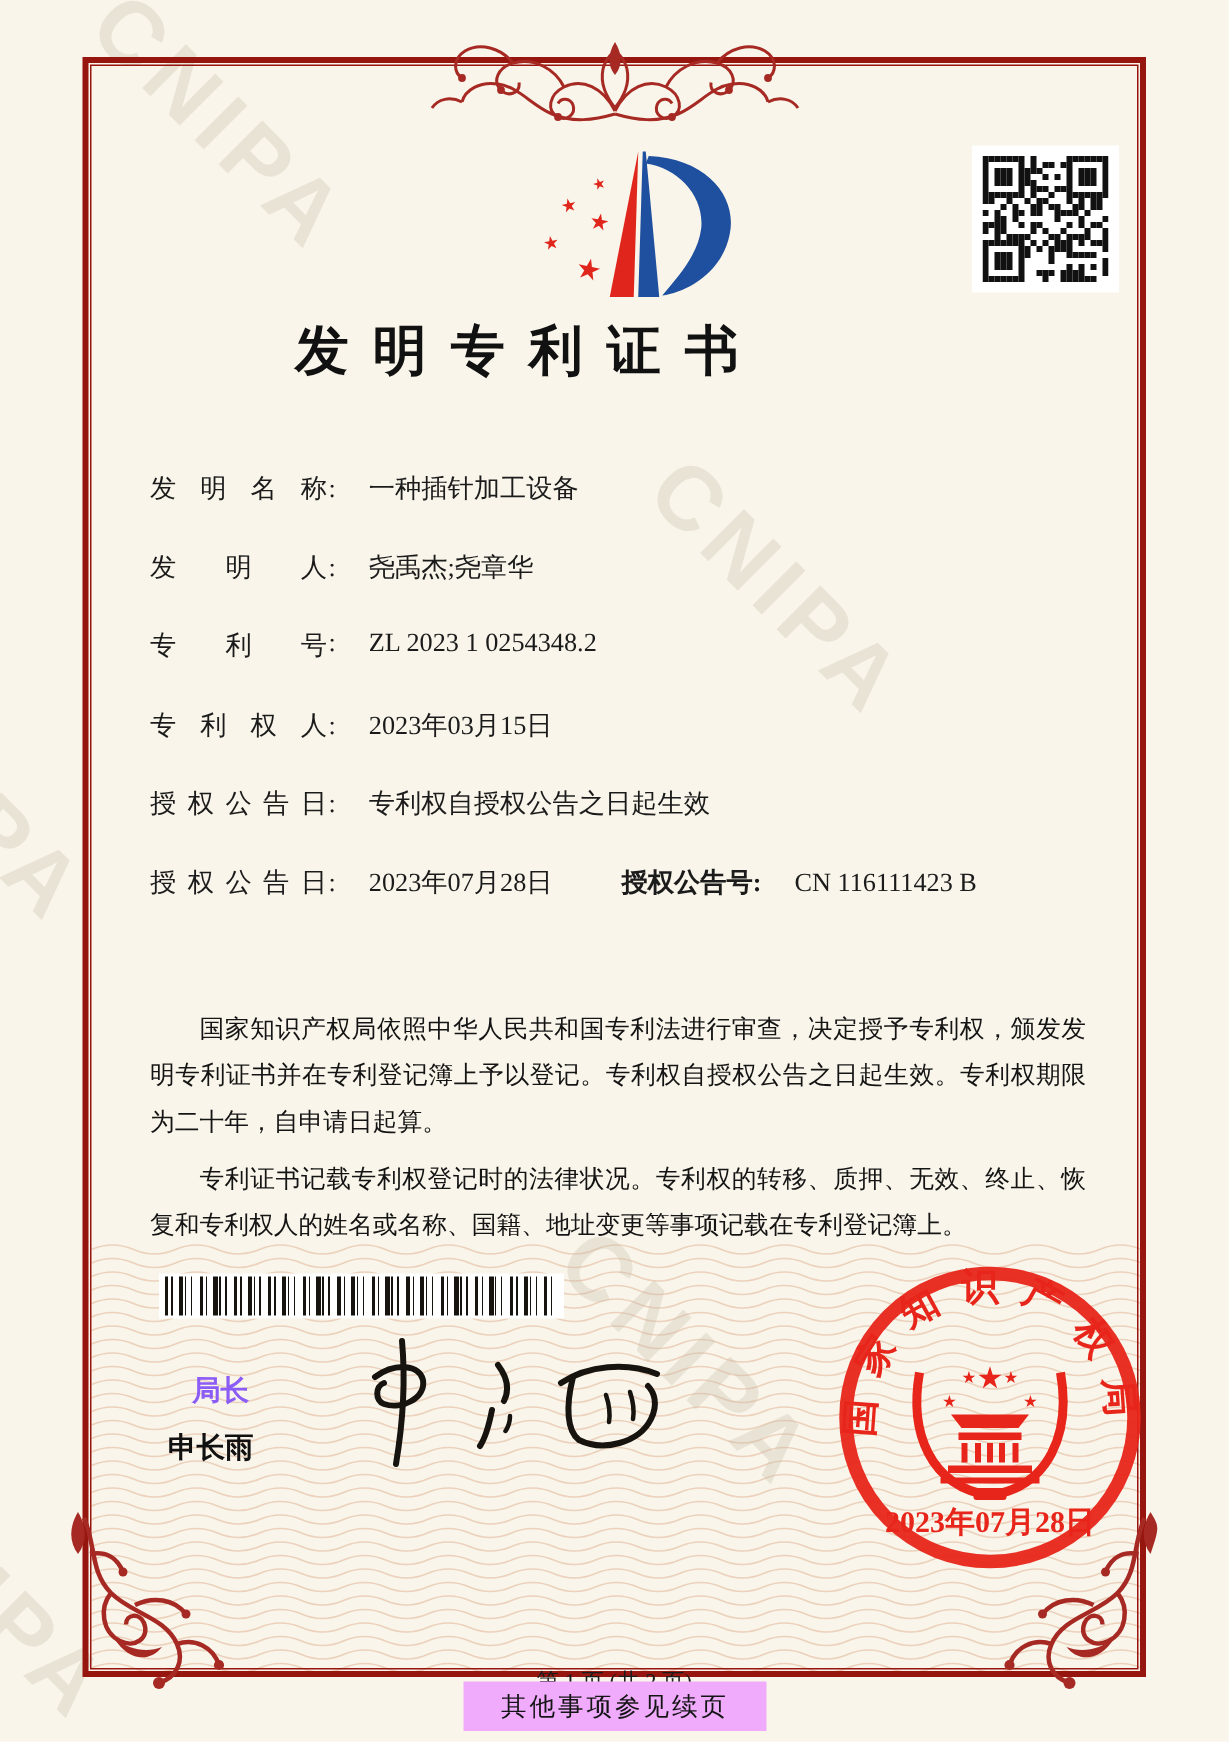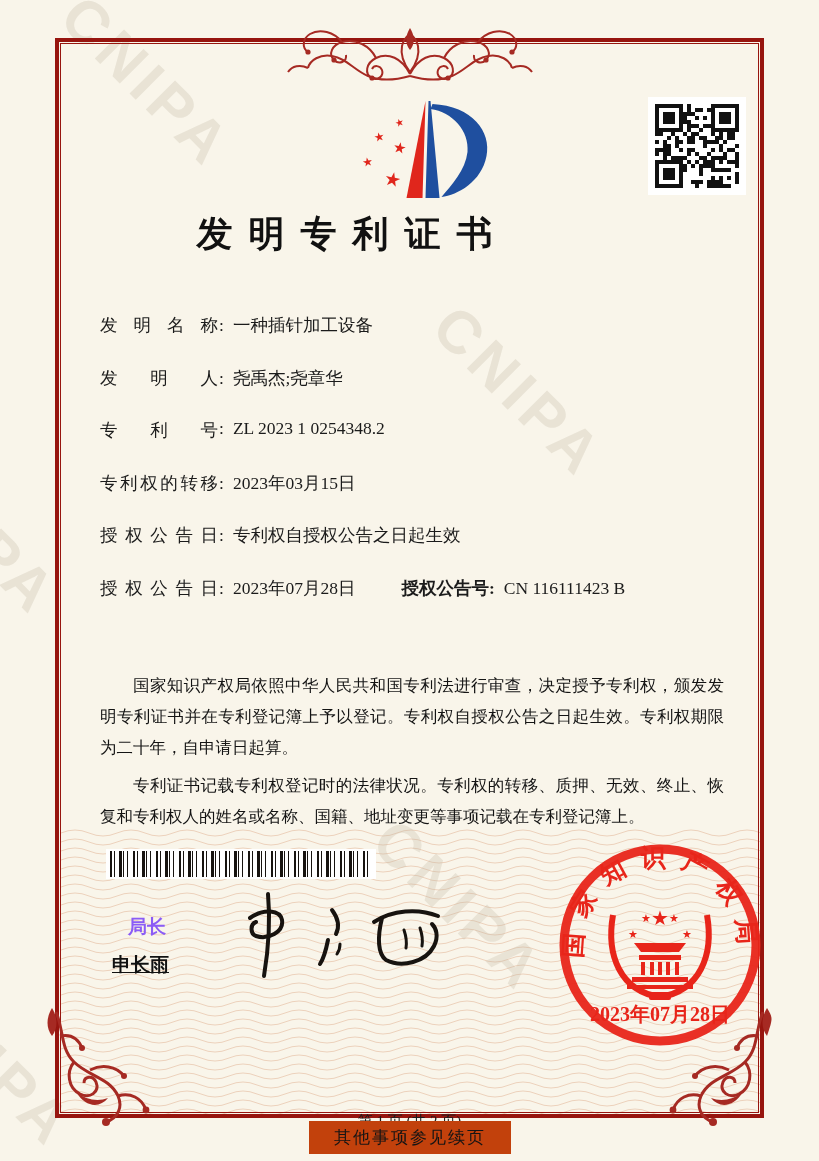--- a/index.html
+++ b/index.html
@@ -24,51 +24,51 @@
   .title{position:absolute;left:0;top:210px;width:701px;text-align:center;
          font-size:36px;font-weight:bold;letter-spacing:16px;padding-left:4px;
          box-sizing:border-box;color:#111;}
 
   
   .fields{position:absolute;left:100px;top:313px;width:625px;}
   .frow{height:52.5px;font-size:17.5px;color:#1b1b1b;white-space:nowrap;}
   .flabel{display:inline-block;width:118px;text-align:justify;text-align-last:justify;
           vertical-align:top;}
   .fcolon{display:inline-block;margin-left:1px;}
-  .fvalue{margin-left:9px;}
+  .fvalue{margin-left:22px;}
   .fextra{margin-left:46px;font-weight:bold;}
 
   
   .paras{position:absolute;left:100px;top:670px;width:624px;font-size:16.5px;
          line-height:31px;color:#141414;text-align:justify;}
   .paras p{margin:0 0 7px 0;text-indent:2em;}
 
   
   .barcode{position:absolute;left:106px;top:849px;width:270px;height:30px;background:#fff;
            padding:2px 4px;box-sizing:border-box;}
   .barcode-bars{width:100%;height:100%;
     background:repeating-linear-gradient(90deg,
       #17130f 0 2px,#fff 2px 4px,#17130f 4px 5px,#fff 5px 9px,
       #17130f 9px 12px,#fff 12px 13px,#17130f 13px 14px,#fff 14px 17px,
       #17130f 17px 18px,#fff 18px 23px);}
 
   
   .signer-title{position:absolute;left:128px;top:914px;font-size:19px;font-weight:bold;
       font-family:Liberation Sans, sans-serif;color:#8b5cf6;}
   .signer-name{position:absolute;left:112px;top:952px;font-size:19px;font-weight:bold;
-      font-family:"Liberation Sans","DejaVu Sans",sans-serif;color:#111;text-decoration:underline;}
+      font-family:"Liberation Sans","DejaVu Sans",sans-serif;color:#111;}
   .sig-svg{position:absolute;left:236px;top:888px;}
 
   
   .seal{position:absolute;left:556px;top:841px;}
 
   
   .page-info{position:absolute;left:0;top:1072px;width:819px;text-align:center;
              font-size:15px;color:#1b1b1b;margin-top:40px;}
-  .note-box{position:absolute;left:309px;top:1121px;width:202px;height:33px;background:#c2410c;
+  .note-box{position:absolute;left:309px;top:1121px;width:202px;height:33px;background:#f0abfc;
             display:flex;align-items:center;justify-content:center;}
   .note-text{font-size:17px;letter-spacing:2px;color:#141414;}
 
   .waves{position:absolute;left:61px;top:828px;}
   .ornament{position:absolute;}
 </style>
 </head>
 <body>
 
 <div class="page">
@@ -435,21 +435,21 @@
     <div class="frow">
       <span class="flabel">发明名称</span><span class="fcolon">:</span><span class="fvalue">一种插针加工设备</span>
     </div>
     <div class="frow">
       <span class="flabel">发明人</span><span class="fcolon">:</span><span class="fvalue">尧禹杰;尧章华</span>
     </div>
     <div class="frow">
       <span class="flabel">专利号</span><span class="fcolon">:</span><span class="fvalue">ZL 2023 1 0254348.2</span>
     </div>
     <div class="frow">
-      <span class="flabel">专利权的转移</span><span class="fcolon">:</span><span class="fvalue">2023年03月15日</span>
+      <span class="flabel">专利权人</span><span class="fcolon">:</span><span class="fvalue">2023年03月15日</span>
     </div>
     <div class="frow">
       <span class="flabel">授权公告日</span><span class="fcolon">:</span><span class="fvalue">专利权自授权公告之日起生效</span>
     </div>
     <div class="frow">
       <span class="flabel">授权公告日</span><span class="fcolon">:</span><span class="fvalue">2023年07月28日</span><span class="fextra"><span>授权公告号</span><span>:</span></span><span class="fvalue">CN 116111423 B</span>
     </div>
   </div>
 
   <div class="paras">

